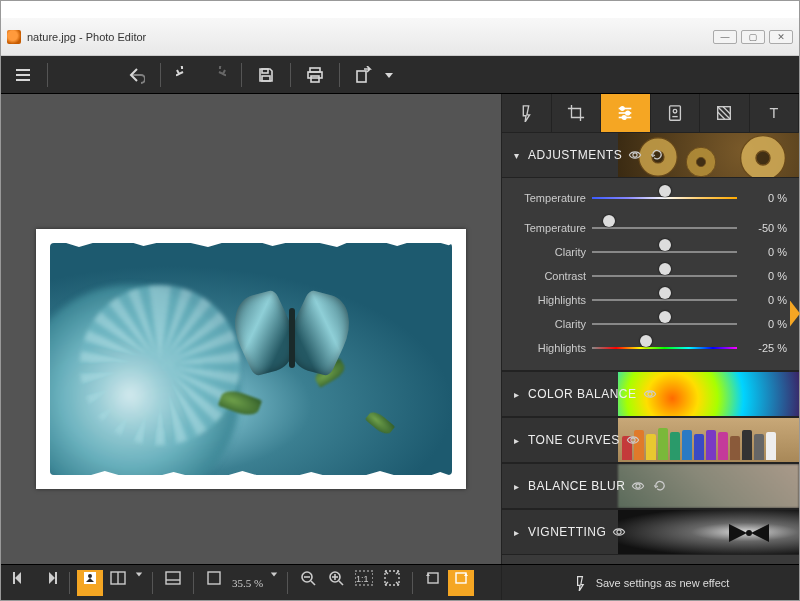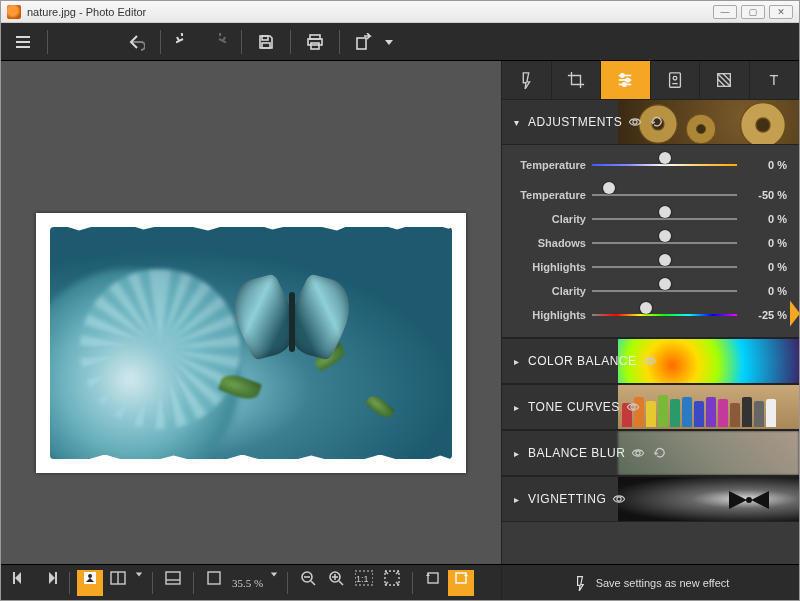--- a/index.html
+++ b/index.html
@@ -1,18 +1,18 @@
 <!DOCTYPE html>
 <html><head>
 <meta charset="utf-8">
 <style>
 * { box-sizing: border-box; margin: 0; padding: 0; font-family: "Segoe UI", Arial, sans-serif; }
 html, body { width: 800px; height: 601px; overflow: hidden; background: #fff; }
 .window { width: 800px; height: 601px; display: flex; flex-direction: column; border: 1px solid #999; }
-.titlebar { height: 22px; background: linear-gradient(#f8f8f8,#e8e8e8); display: flex; align-items: center; padding: 0 6px; font-size: 11px; color: #333; border-bottom: 1px solid #ccc; }
+.titlebar { height: 38px; background: linear-gradient(#f8f8f8,#e8e8e8); display: flex; align-items: center; padding: 0 6px; font-size: 11px; color: #333; border-bottom: 1px solid #ccc; margin-top: 17px; }
 .titlebar .app-icon { width: 14px; height: 14px; margin-right: 6px; background: radial-gradient(circle at 40% 40%, #ff9a3c 40%, #c65b00 70%); border-radius: 2px; }
 .titlebar .spacer { flex: 1; }
 .titlebar .wbtn { width: 24px; height: 14px; border: 1px solid #aaa; margin-left: 4px; display: flex; align-items: center; justify-content: center; font-size: 9px; color: #666; background: #f4f4f4; border-radius: 2px; cursor: pointer; }
 .toolbar { height: 38px; background: #2b2b2b; display: flex; align-items: center; padding: 0 8px; gap: 4px; border-bottom: 1px solid #000; }
 .toolbar .ico { width: 28px; height: 28px; display: flex; align-items: center; justify-content: center; color: #d8d8d8; cursor: pointer; border-radius: 2px; }
 .toolbar .sep { width: 1px; height: 24px; background: #555; margin: 0 6px; }
 .content { flex: 1; display: flex; background: #545454; overflow: hidden; }
 .canvas-area { flex: 1; position: relative; display: flex; align-items: center; justify-content: center; background: #545454; }
 .picframe { width: 430px; height: 260px; background: #fff; box-shadow: 0 0 4px rgba(0,0,0,0.5); position: relative; margin-top: 60px; }
 .pic { position:absolute; inset:14px; border-radius:4px; background: radial-gradient(ellipse 70% 60% at 30% 70%, #c4e7ee 0%, #6db0bf 25%, #3b7f91 50%, #1d5a6f 100%); overflow:hidden; }
@@ -30,21 +30,21 @@
 .ptab { flex:1; display:flex; align-items:center; justify-content:center; cursor:pointer; color:#ccc; border-right:1px solid #222; }
 .ptab.active { background: #f5a623; color:#fff; }
 .ptab svg { width:18px; height:18px; }
 .panel-body { flex:1; overflow:hidden; position:relative; }
 .section-hdr { height:46px; position:relative; background:#333; border-top:1px solid #222; border-bottom:1px solid #222; display:flex; align-items:center; padding-left:12px; cursor:pointer; overflow:hidden; }
 .section-hdr .bgimg { position:absolute; left:116px; right:0; top:0; bottom:0; }
 .section-hdr .tri { width:8px; color:#ddd; font-size:10px; margin-right:6px; }
 .section-hdr .lbl { font-size:12px; letter-spacing:0.5px; color:#eee; position:relative; z-index:2; }
 .section-hdr .icosmall { width:18px; height:18px; margin-left:4px; display:flex; align-items:center; justify-content:center; color:#ccc; position:relative; z-index:2; cursor:pointer; }
 .adjustments { background:#3a3a3a; padding:8px 12px 10px 0; border-bottom:1px solid #222; }
-.adj-row { display:flex; align-items:center; height:24px;font-weight:bold; }
+.adj-row { display:flex; align-items:center; height:24px; }
 .adj-row .albl { width:90px; text-align:right; color:#ccc; font-size:11px; padding-right:6px; }
 .adj-row .slider { flex:1; position:relative; height:16px; display:flex; align-items:center; cursor:pointer; }
 .track { height:2px; width:100%; background:#888; position:relative; }
 .track.hue { background: linear-gradient(90deg,#ff0080,#ff0000,#ffff00,#00ff00,#00ffff,#0000ff,#ff00ff); }
 .track.temp { background: linear-gradient(90deg,#3b5bff,#8888ff,#ffffff,#ffcc66,#ffaa00); }
 .track.sat { background: linear-gradient(90deg,#888888,#ff0000,#ffff00,#00ff00,#00ffff,#0000ff,#ff00ff); }
 .thumb { position:absolute; top:-5px; width:12px; height:12px; border-radius:50%; background:#ddd; box-shadow:0 0 2px #000; cursor:grab; }
 .adj-row .val { width:50px; text-align:right; color:#ddd; font-size:11px; padding-left:6px; }
 .footer { height: 36px; background: #2b2b2b; display: flex; align-items: center; color: #ccc; font-size: 11px; border-top:1px solid #000; }
 .footer .zone { display:flex; align-items:center; height:100%; }
@@ -260,21 +260,21 @@
           </div>
           <div class="adj-row">
             <div class="albl">Clarity</div>
             <div class="slider">
                 <div class="track"></div>
                 <div class="thumb" style="left: calc(50% - 6px);"></div>
               </div>
             <div class="val">0 %</div>
           </div>
           <div class="adj-row">
-            <div class="albl">Shadows</div>
+            <div class="albl">Contrast</div>
             <div class="slider">
                 <div class="track"></div>
                 <div class="thumb" style="left: calc(50% - 6px);"></div>
               </div>
             <div class="val">0 %</div>
           </div>
           <div class="adj-row">
             <div class="albl">Highlights</div>
             <div class="slider">
                 <div class="track"></div>

